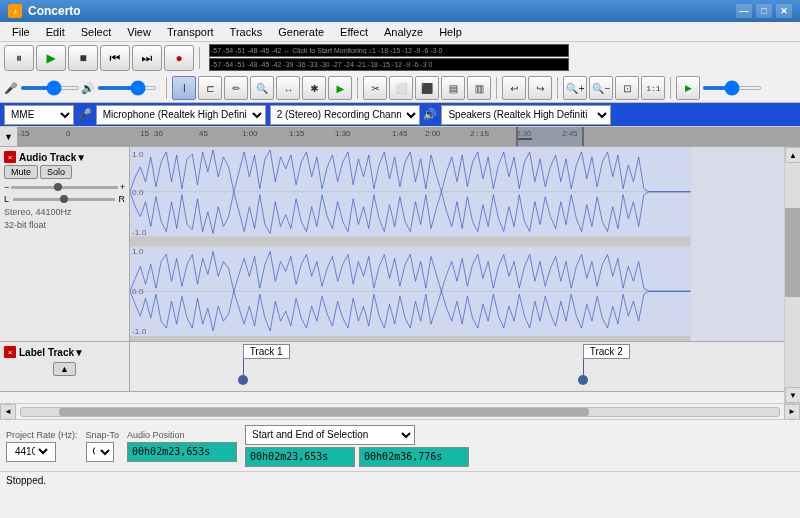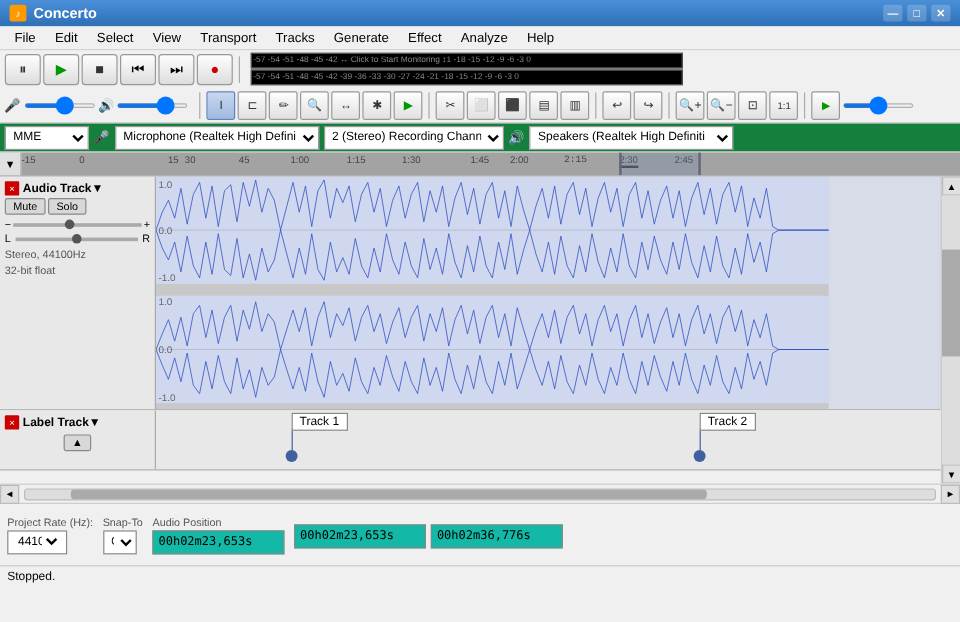--- a/index.html
+++ b/index.html
@@ -28,21 +28,21 @@
     .transport-btn.play { color: #090; }
     .transport-btn.pause { color: #333; }
     .transport-btn.stop { color: #333; }
     .transport-btn.record { color: #c00; }
 
     
     .meters-area { display: flex; flex-direction: column; margin-left: 4px; }
     .meter-row { height: 13px; background: #000; border: 1px solid #555; width: 360px; display: flex; align-items: center; padding: 1px; margin-bottom: 1px; }
 
     
-    .device-toolbar { background: #15803d; height: 24px; display: flex; align-items: center; padding: 0 4px; gap: 4px; border-bottom: 1px solid #ccc; }
+    .device-toolbar { background: #1d4ed8; height: 24px; display: flex; align-items: center; padding: 0 4px; gap: 4px; border-bottom: 1px solid #ccc; }
     .device-select { height: 20px; font-size: 10px; border: 1px solid #999; background: white; padding: 0 2px; }
 
     
     .timeline-ruler { background: #d8d8d8; height: 20px; display: flex; align-items: center; padding: 0; border-bottom: 1px solid #aaa; position: relative; overflow: hidden; }
     .ruler-arrow { width: 18px; height: 20px; display: flex; align-items: center; justify-content: center; background: #e0e0e0; border-right: 1px solid #aaa; cursor: pointer; font-size: 9px; }
     .ruler-marks { flex: 1; position: relative; height: 100%; background: #a3a3a3; }
 
     
     .track-area { display: flex; height: 195px; border-bottom: 1px solid #aaa; overflow: hidden; }
     .track-controls { width: 130px; background: #e8e8e8; border-right: 1px solid #aaa; padding: 4px; flex-shrink: 0; }
@@ -162,21 +162,21 @@
     <div class="tb-btn">▥</div>
     <div class="toolbar-sep"></div>
 
     <div class="tb-btn">↩</div>
     <div class="tb-btn">↪</div>
     <div class="toolbar-sep"></div>
 
     <div class="tb-btn">🔍+</div>
     <div class="tb-btn">🔍−</div>
     <div class="tb-btn">⊡</div>
-    <div class="tb-btn" style="font-size:8px;">1:1</div>
+    <div class="tb-btn" style="font-size:8px;font-family:Liberation Mono, monospace;">1:1</div>
     <div class="toolbar-sep"></div>
 
     <div class="tb-btn" style="color:#090; font-size:9px;">▶</div>
     <input type="range" min="0" max="100" value="50" style="width: 60px; height: 4px;">
   </div>
 </div>
 
 <div class="device-toolbar">
   <select class="device-select" style="width:70px;">
     <option>MME</option>
@@ -391,20 +391,25 @@
     <span class="field-label">Snap-To</span>
     <select class="field-select" style="width:28px;">
       <option>Off</option>
     </select>
   </div>
   <div class="bottom-field">
     <span class="field-label">Audio Position</span>
     <div class="field-value" style="width:110px;">00h02m23,653s</div>
   </div>
   <div class="bottom-field">
+    <div style="display:flex; align-items:center; gap:2px;">
+      <select class="field-select" style="width:170px;">
+        <option>Start and End of Selection</option>
+      </select>
+    </div>
     <div style="display:flex; gap:4px; margin-top:2px;">
       <div class="field-value" style="width:110px;">00h02m23,653s</div>
       <div class="field-value" style="width:110px;">00h02m36,776s</div>
     </div>
   </div>
 </div>
 
 <div class="status-bar">
   <span>Stopped.</span>
 </div>

